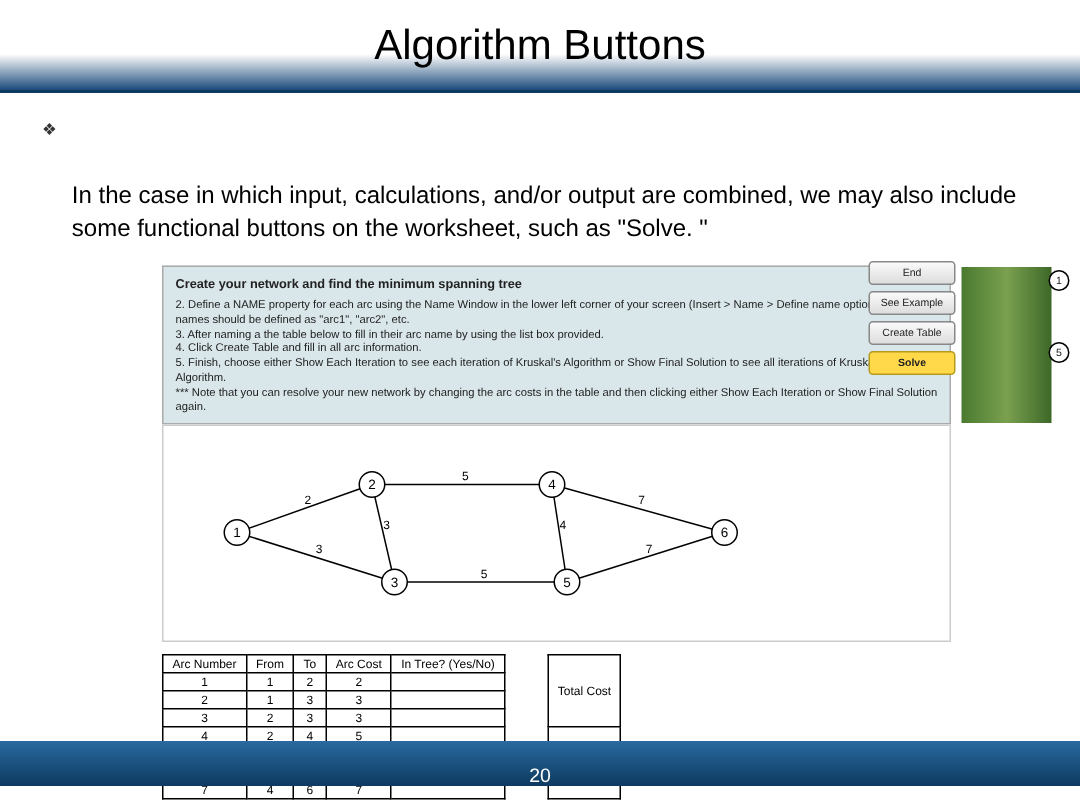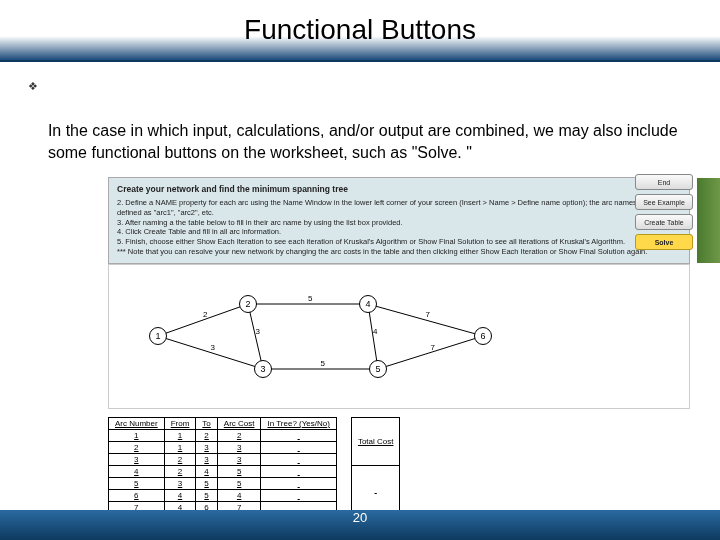--- a/index.html
+++ b/index.html
@@ -3,41 +3,41 @@
 <meta charset="utf-8">
 <style>
 * { margin: 0; padding: 0; box-sizing: border-box; }
 body { width: 720px; height: 540px; font-family: Arial, sans-serif; background: #fff; position: relative; overflow: hidden; }
 .title-band { height: 62px; display: flex; align-items: center; justify-content: center; background: linear-gradient(to bottom, #fff 0%, #fff 60%, #1b4a7a 100%); border-bottom: 2px solid #0d3a5f; }
 .title { font-size: 28px; color: #000; font-weight: normal; }
 .content { padding: 14px 28px 0 28px; }
 .bullet-row { display: flex; align-items: flex-start; gap: 10px; }
 .bullet-icon { font-size: 11px; color: #333; margin-top: 4px; }
 .body-text { font-size: 16px; line-height: 1.35; color: #000; margin-top: 44px; }
-.screenshot-wrap { margin: 14px 0 0 80px; width: 582px; }
+.screenshot-wrap { margin: 14px 0 0 80px; width: 526px; }
 .instr-box { background: #d9e6ea; border: 1px solid #aaa; padding: 6px 8px; font-size: 7.5px; line-height: 1.3; color: #222; position: relative; }
 .instr-title { font-weight: bold; font-size: 8.5px; margin-bottom: 3px; }
 .side-btns { position: absolute; right: -4px; top: -4px; display: flex; flex-direction: column; gap: 4px; }
 .side-btn { width: 58px; height: 16px; border: 1px solid #888; border-radius: 3px; font-size: 7px; display: flex; align-items: center; justify-content: center; background: linear-gradient(#fafafa, #ddd); }
 .side-btn.solve { background: #ffd94a; border-color: #b59a1c; font-weight: bold; }
 .forest-strip { position: absolute; top: 0; right: -68px; width: 60px; height: 100%; background: linear-gradient(90deg, #4a7a2f, #7aa04f, #3d6828); }
 .circ-badge { position: absolute; width: 14px; height: 14px; border: 1px solid #000; border-radius: 50%; background: #fff; font-size: 7px; display: flex; align-items: center; justify-content: center; }
 .graph-zone { height: 145px; background: #fff; border: 1px solid #ccc; position: relative; margin-top: 0; }
 .gnode { position: absolute; width: 18px; height: 18px; border: 1px solid #000; border-radius: 50%; background: #fff; font-size: 9px; display: flex; align-items: center; justify-content: center; }
-.tbl-zone { margin-top: 8px; display: flex; gap: 14px; font-size: 8px; text-decoration: underline; }
+.tbl-zone { margin-top: 8px; display: flex; gap: 28px; font-size: 8px; }
 table { border-collapse: collapse; }
 th, td { border: 1px solid #000; padding: 1px 6px; text-align: center; font-size: 8px; font-weight: normal; }
 th { background: #fff; }
-.footer { position: absolute; bottom: 0; left: 0; right: 0; height: 30px; background: linear-gradient(to bottom, #2a6aa0 0%, #0d3a5f 100%); display: flex; align-items: flex-start; justify-content: center; color: #fff; font-size: 13px; }
+.footer { position: absolute; bottom: 16px; left: 0; right: 0; height: 30px; background: linear-gradient(to bottom, #2a6aa0 0%, #0d3a5f 100%); display: flex; align-items: flex-end; justify-content: center; color: #fff; font-size: 13px; }
 </style>
 </head>
 <body>
 
 <div class="title-band">
-  <div class="title">Functional Buttons</div>
+  <div class="title">Algorithm Buttons</div>
 </div>
 
 <div class="content">
   <div class="bullet-row">
     <span class="bullet-icon">❖</span>
     <div class="body-text">In the case in which input, calculations, and/or output are combined, we may also include some functional buttons on the worksheet, such as "Solve. "</div>
   </div>
 
   <div class="screenshot-wrap">
     <div class="instr-box">

